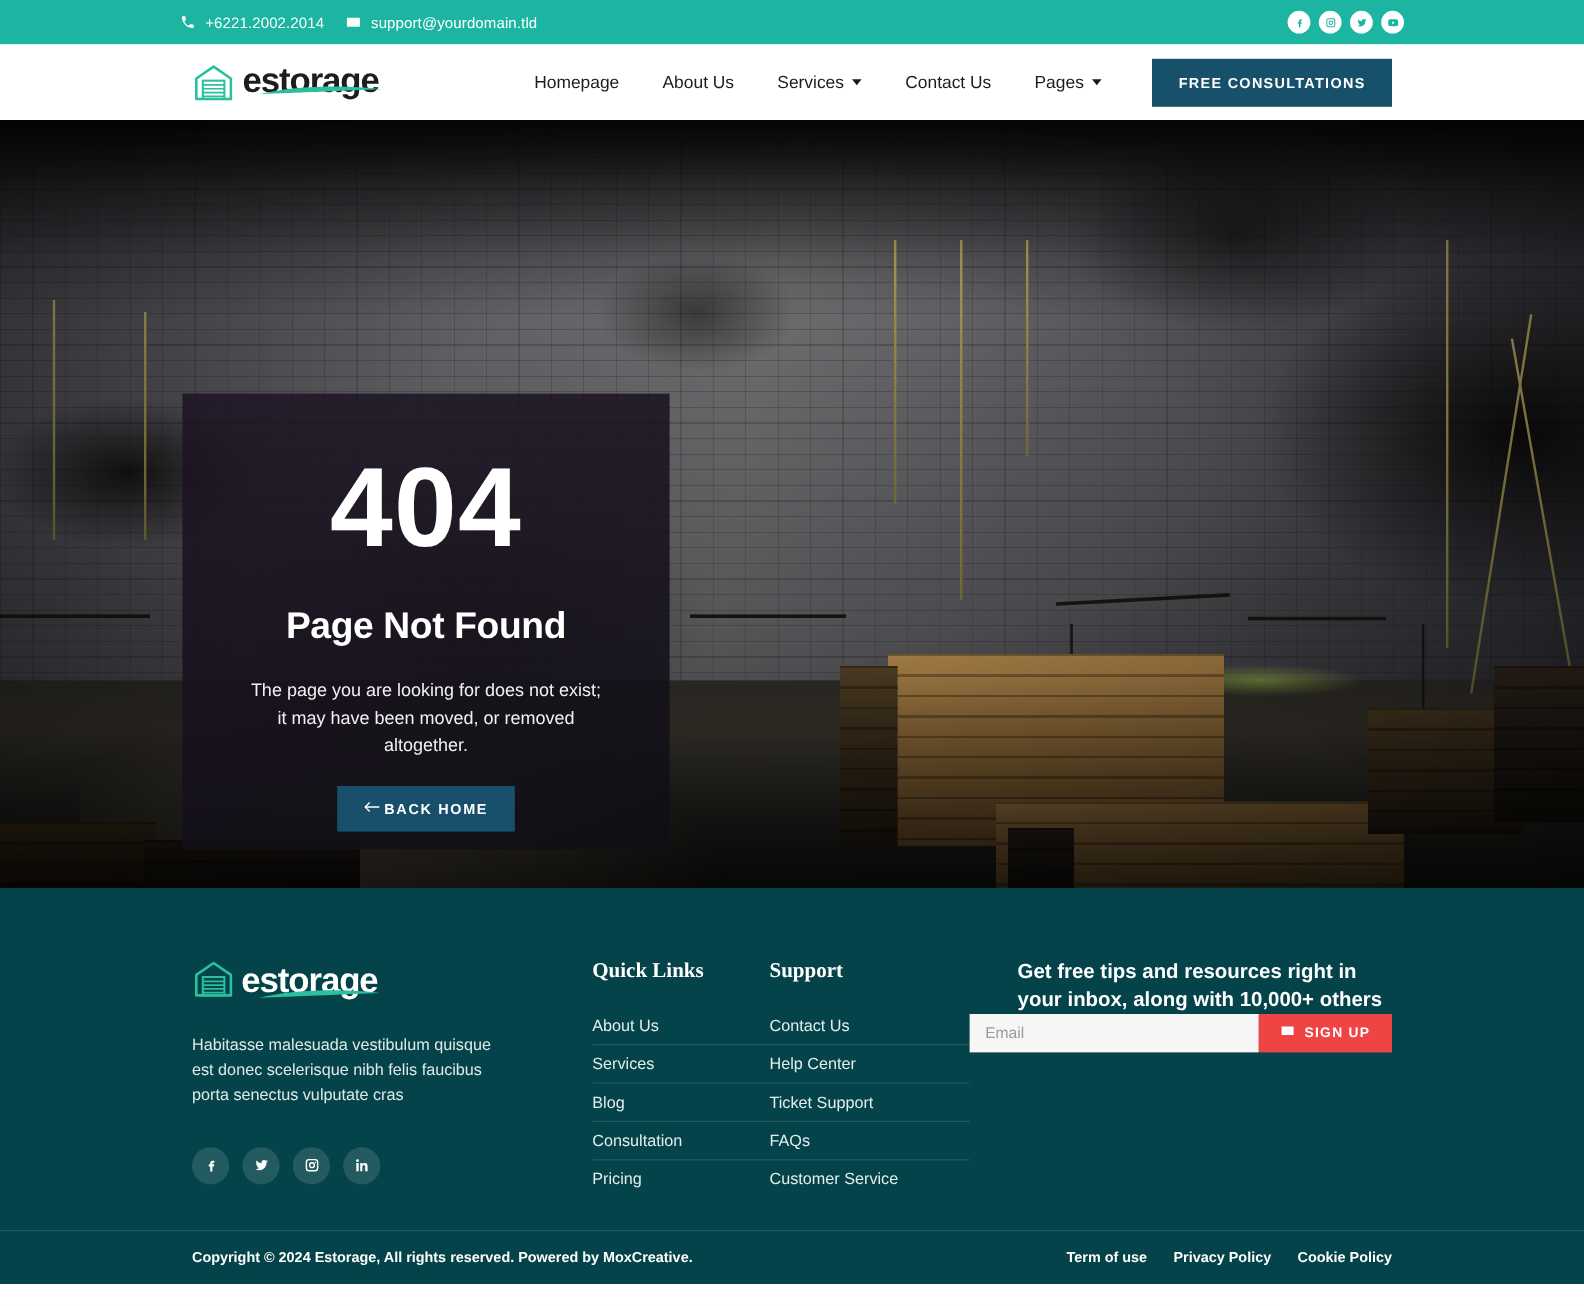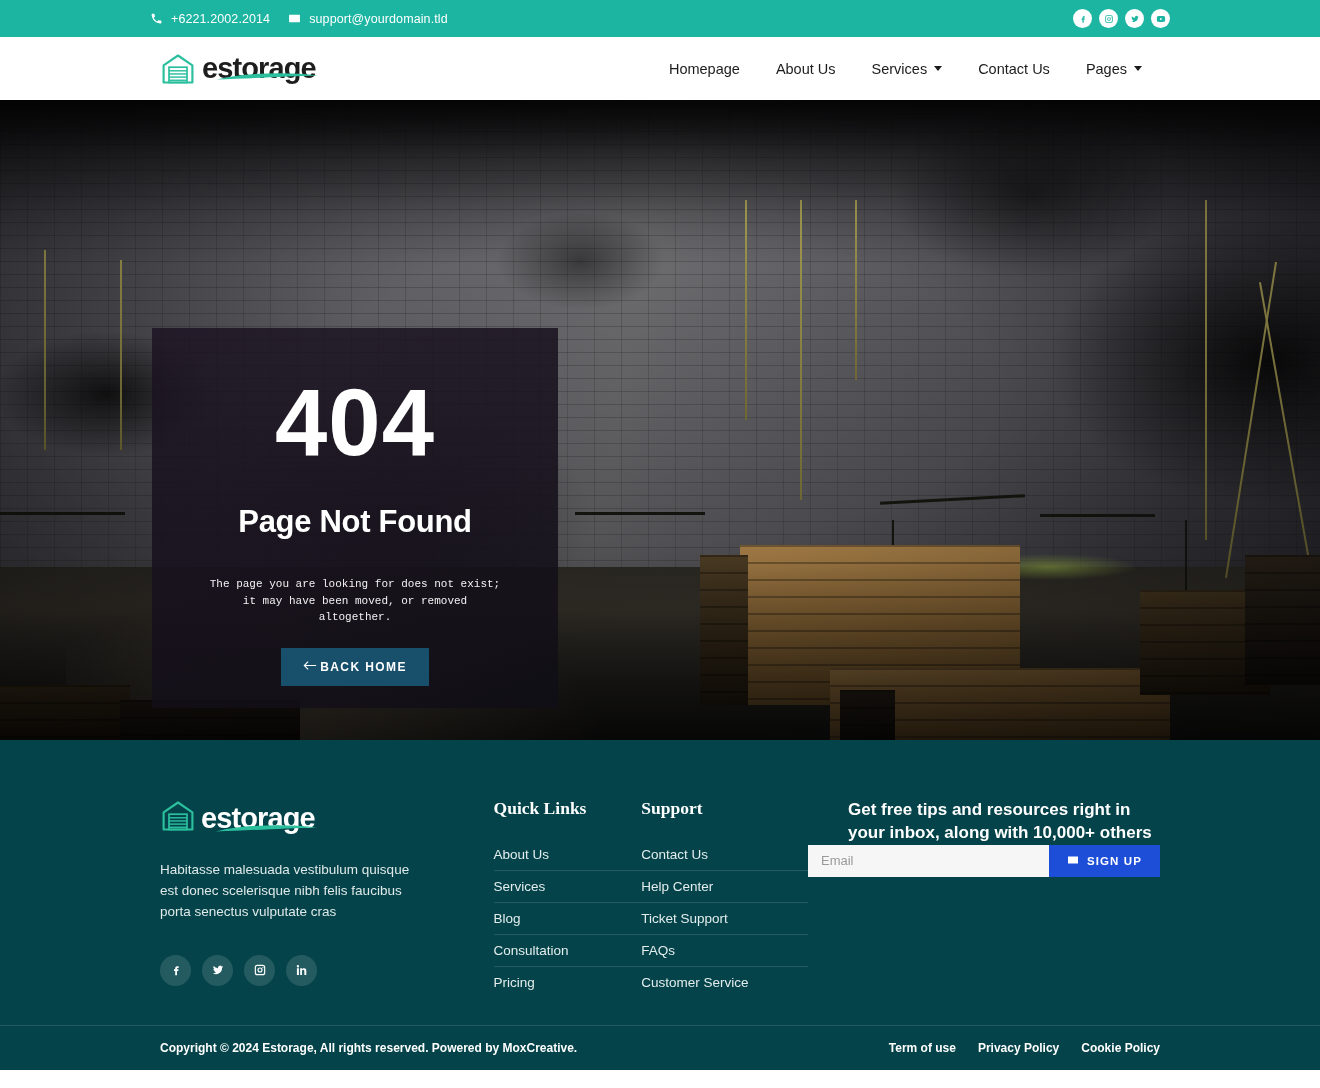--- a/index.html
+++ b/index.html
@@ -112,22 +112,22 @@
     display:flex; flex-direction:column; align-items:center;
     padding-top:48px;
   }
   .e404{
     font-size:94px; font-weight:700; color:#ffffff; letter-spacing:1px; line-height:1;
   }
   .e404-title{
     margin-top:34px; font-size:31px; font-weight:700; color:#ffffff; letter-spacing:-0.3px;
   }
   .e404-desc{
-    margin-top:36px; width:296px; text-align:center;
-    font-size:11px; line-height:1.52; color:#f1f1f3;font-family:Liberation Mono, monospace;
+    margin-top:25px; width:296px; text-align:center;
+    font-size:15px; line-height:1.52; color:#f1f1f3;
   }
   .back-btn{
     margin-top:22px; background:#18506b; color:#ffffff;
     font-size:12px; font-weight:700; letter-spacing:1.4px;
     padding:12px 22px; display:flex; align-items:center; gap:3px; cursor:pointer;
   }
 
   
   .footer{ background:#044349; padding:0 160px; height:285px; }
   .footer-grid{
@@ -158,21 +158,21 @@
   .col-news{ flex:1; }
   .news-title{ font-size:17px; font-weight:700; color:#ffffff; line-height:1.38; width:305px;margin-left:40px; }
   .news-form{ display:flex; width:352px; height:32px; }
   .news-input{
     flex:1; border:none; outline:none; background:#f6f6f6;
     padding:0 13px; font-size:13px; color:#333;
     font-family:"Liberation Sans", sans-serif;
   }
   .news-input::placeholder{ color:#9a9a9a; }
   .news-btn{
-    background:#1d4ed8; color:#ffffff; border:none; cursor:pointer;
+    background:#ef4444; color:#ffffff; border:none; cursor:pointer;
     font-size:11.5px; font-weight:700; letter-spacing:1.1px;
     padding:0 18px; display:flex; align-items:center; gap:8px;
     font-family:"Liberation Sans", sans-serif;
   }
 
   .footer-bottom{
     background:#044349; border-top:1px solid rgba(255,255,255,.12);
     height:45px; padding:0 160px;
     display:flex; align-items:center; justify-content:space-between;
   }
@@ -257,20 +257,21 @@
       <span>Services</span>
       <i class="caret"></i>
     </div>
     <div class="nav-link">
       <span>Contact Us</span>
     </div>
     <div class="nav-link">
       <span>Pages</span>
       <i class="caret"></i>
     </div>
+    <div class="cta-btn">FREE CONSULTATIONS</div>
   </div>
 </div>
 
 <div class="hero">
   <div class="hero-photo">
     <div class="wall">
       <div class="wall-grime"></div>
     </div>
     <div class="floor"></div>
     <div class="floor-light"></div>

